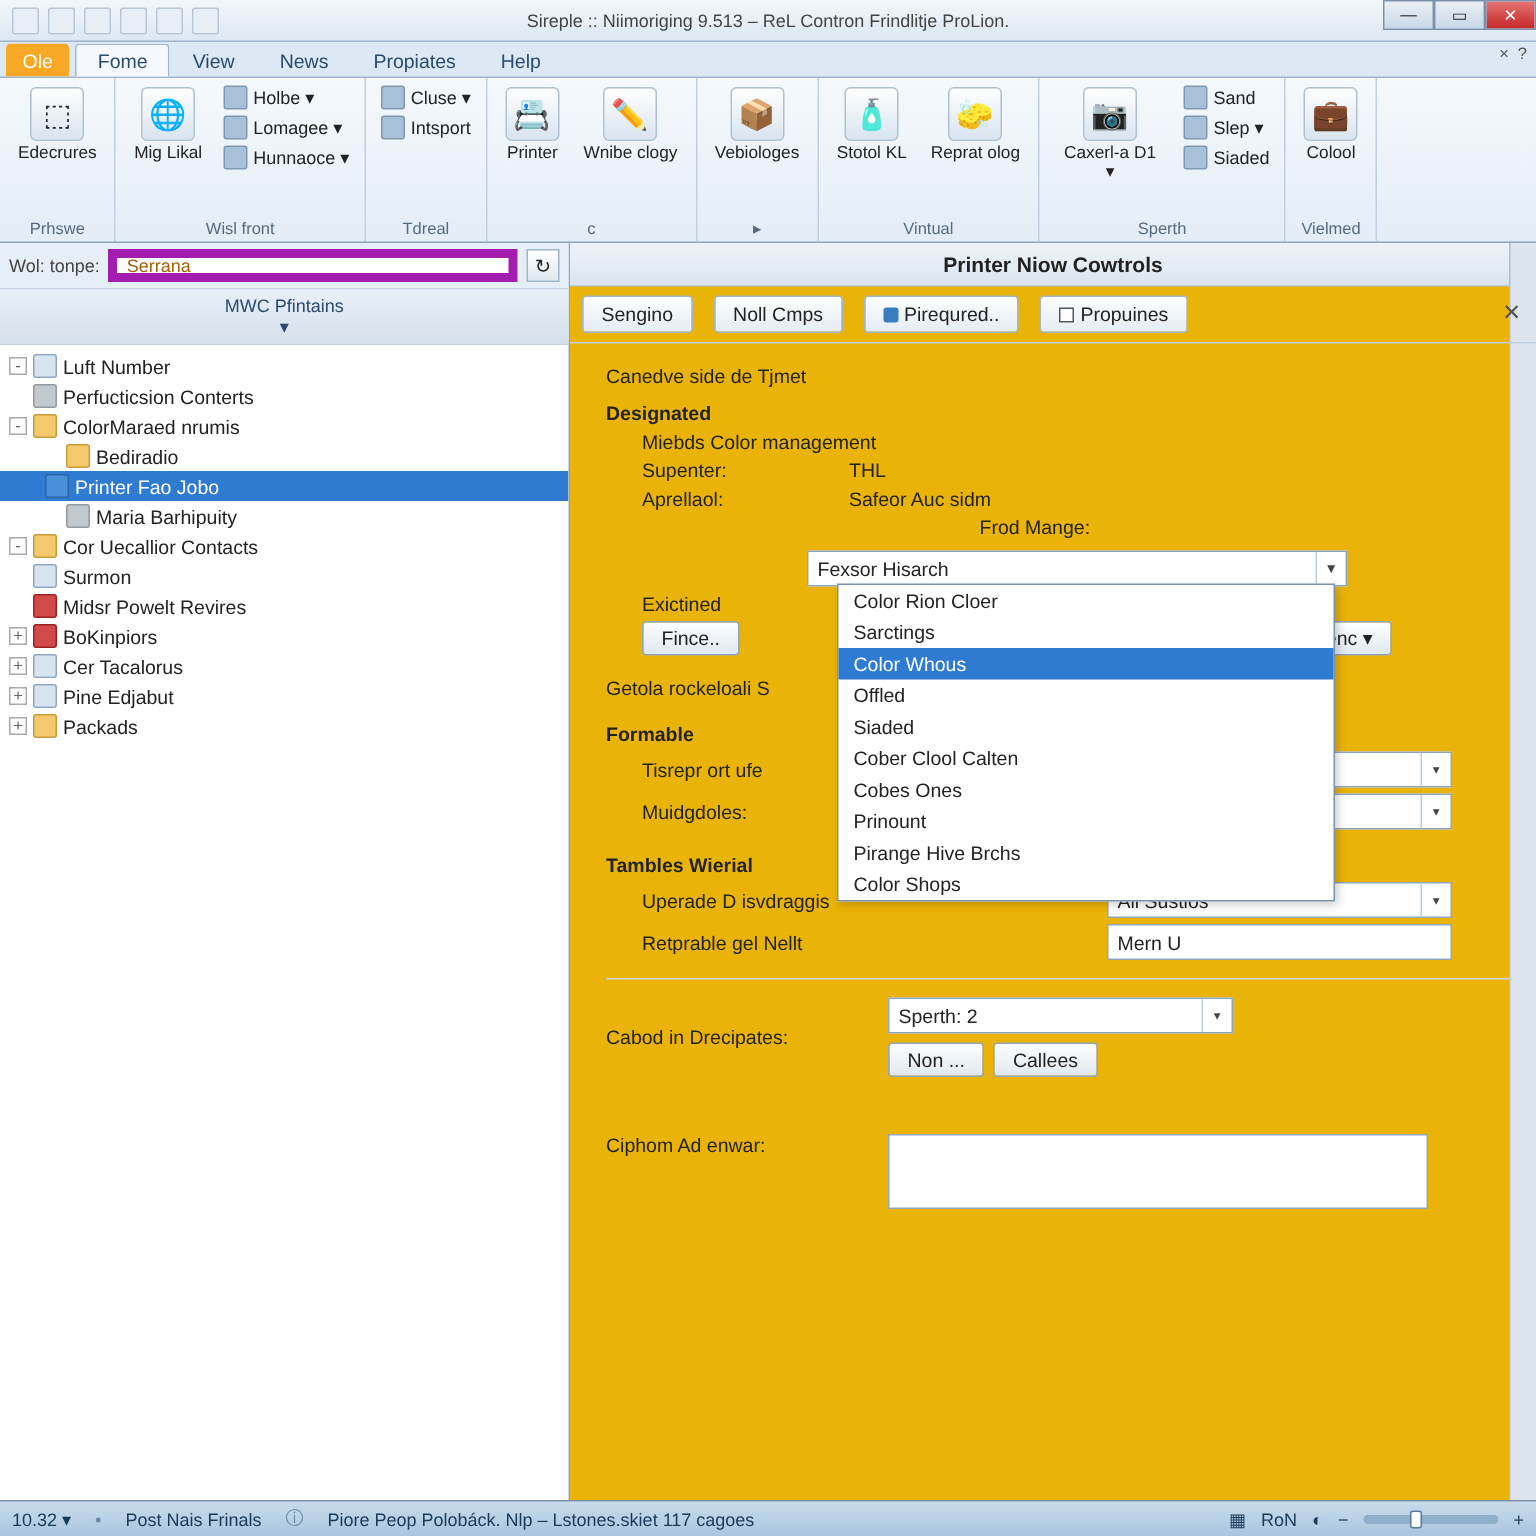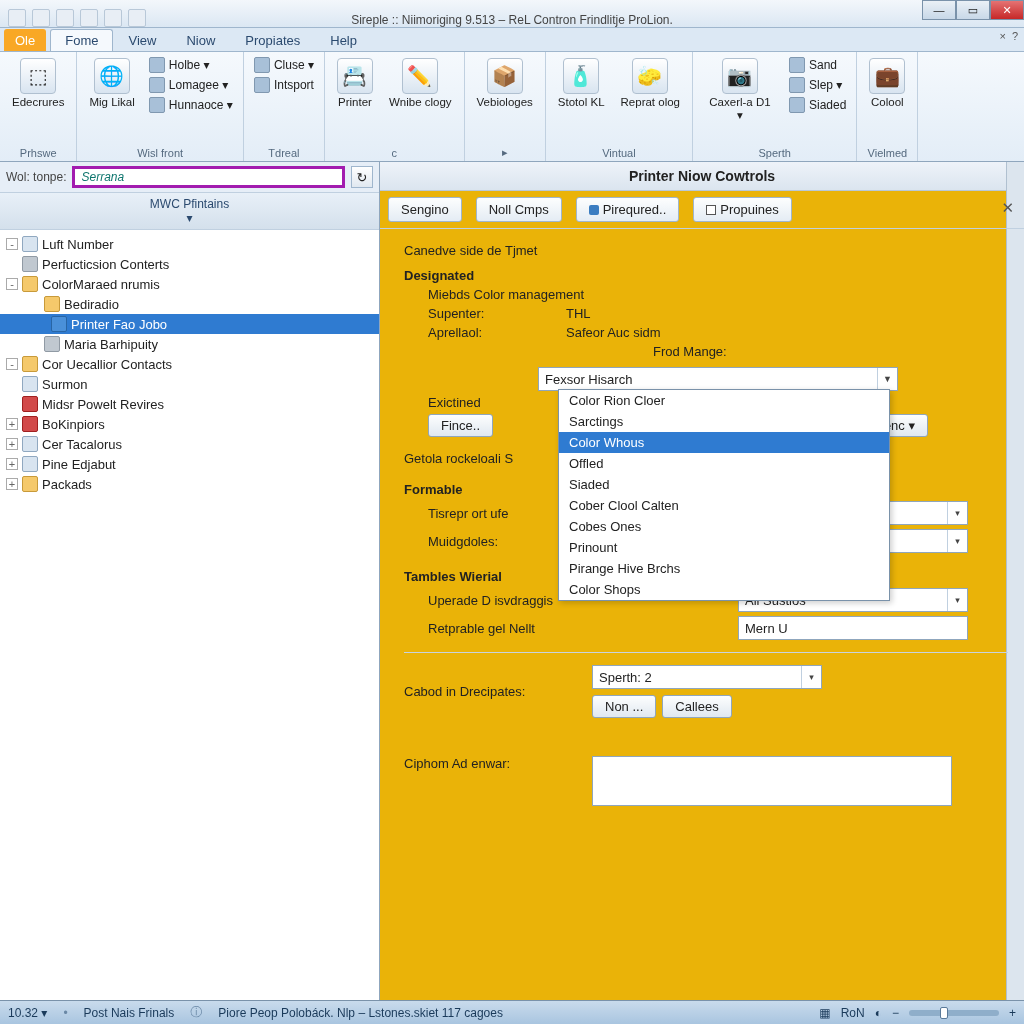--- a/index.html
+++ b/index.html
@@ -1,17 +1,17 @@
 <!DOCTYPE html>
 <html><head>
 <meta charset="utf-8">
 <style>
 * { box-sizing: border-box; margin: 0; padding: 0; font-family: "Segoe UI", Tahoma, sans-serif; }
 body { width: 1024px; height: 1024px; overflow: hidden; background: #d6e4f2; font-size: 13px; color: #222; }
-.titlebar { height: 28px; background: linear-gradient(#f3f7fb,#dbe7f3); display: flex; align-items: flex-end; border-bottom: 1px solid #9fb6cd; position: relative; }
+.titlebar { height: 28px; background: linear-gradient(#f3f7fb,#dbe7f3); display: flex; align-items: center; border-bottom: 1px solid #9fb6cd; position: relative; }
 .qat { display: flex; gap: 6px; padding: 0 8px; }
 .qat-btn { width: 18px; height: 18px; background: #e8eef5; border: 1px solid #b8c8d8; border-radius: 2px; }
 .titlebar-text { position: absolute; left: 50%; transform: translateX(-50%); font-size: 12px; color: #444; }
 .win-controls { position: absolute; right: 0; top: 0; display: flex; }
 .win-btn { width: 34px; height: 20px; border: 1px solid #7a92aa; background: linear-gradient(#eaf0f6,#c8d8e8); display: flex; align-items: center; justify-content: center; font-size: 11px; }
 .win-btn.close { background: linear-gradient(#e57373,#c62828); color: #fff; }
 .tabs { height: 24px; background: #dce8f4; display: flex; align-items: flex-end; padding-left: 4px; gap: 0; border-bottom: 1px solid #9fb6cd; position: relative; }
 .tab { padding: 3px 14px; font-size: 13px; color: #2b4a6f; cursor: pointer; border: 1px solid transparent; border-bottom: none; }
 .tab.orb { background: #f9a825; color: #fff; border-radius: 3px 3px 0 0; padding: 3px 10px; margin-right: 4px; }
 .tab.active { background: #f5f9fd; border-color: #9fb6cd; border-radius: 3px 3px 0 0; }
@@ -23,21 +23,21 @@
 .rib-big { display: flex; flex-direction: column; align-items: center; justify-content: flex-start; padding: 2px 6px; gap: 2px; cursor: pointer; border-radius: 3px; }
 .rib-icon { width: 36px; height: 36px; border-radius: 4px; border: 1px solid #b0c0d0; background: linear-gradient(#fff,#d8e4f0); display: flex; align-items: center; justify-content: center; font-size: 20px; }
 .rib-label { font-size: 11.5px; text-align: center; max-width: 70px; line-height: 1.1; }
 .rib-small-col { display: flex; flex-direction: column; gap: 2px; justify-content: flex-start; }
 .rib-small { display: flex; align-items: center; gap: 4px; padding: 1px 4px; font-size: 12px; cursor: pointer; border-radius: 2px; white-space: nowrap; }
 .mini-icon { width: 16px; height: 16px; background: #a8c0d8; border: 1px solid #8098b0; border-radius: 2px; display: inline-block; }
 .body { display: flex; height: calc(1024px - 28px - 24px - 110px - 24px); }
 .left-pane { width: 380px; background: #fff; border-right: 1px solid #8fa6bd; display: flex; flex-direction: column; }
 .search-row { display: flex; align-items: center; padding: 4px 6px; gap: 6px; background: #e6eef7; border-bottom: 1px solid #c0d0e0; }
 .search-row label { font-size: 12px; color: #444; }
-.search-input { flex: 1; height: 22px; border: 3px solid #a21caf; padding: 0 6px; font-size: 12px; font-style: italic; color: #0f766e; background: #fff; }
+.search-input { flex: 1; height: 22px; border: 6px solid #a21caf; padding: 0 6px; font-size: 12px; color: #a16207; background: #fff; }
 .search-go { width: 22px; height: 22px; border: 1px solid #9fb6cd; background: linear-gradient(#fff,#e0e8f0); display: flex; align-items: center; justify-content: center; cursor: pointer; }
 .tree-header { background: linear-gradient(#e8f0f8,#d4e0ec); padding: 4px 8px; font-size: 12px; color: #2b4a6f; border-bottom: 1px solid #c0d0e0; display: flex; justify-content: space-between; align-items: center; flex-direction: column; }
 .tree { flex: 1; overflow: auto; padding: 4px 0; }
 .tree-item { display: flex; align-items: center; gap: 4px; padding: 2px 4px; font-size: 13px; cursor: pointer; white-space: nowrap; }
 .tree-item.sel { background: #2f7bd1; color: #fff; }
 .tree-toggle { width: 12px; text-align: center; font-size: 11px; color: #666; border: 1px solid #aaa; background: #fff; line-height: 10px; height: 12px; }
 .tree-toggle.blank { border: none; background: transparent; }
 .ti-icon { width: 16px; height: 16px; border-radius: 2px; display: inline-block; }
 .ic-page { background: #d8e4f0; border: 1px solid #90a8c0; }
 .ic-folder { background: #f5c96b; border: 1px solid #c89a3a; }
@@ -92,21 +92,21 @@
     <div class="win-btn">—</div>
     <div class="win-btn">▭</div>
     <div class="win-btn close">✕</div>
   </div>
 </div>
 
 <div class="tabs">
   <div class="tab orb">Ole</div>
   <div class="tab active">Fome</div>
   <div class="tab">View</div>
-  <div class="tab">Niow</div>
+  <div class="tab">News</div>
   <div class="tab">Propiates</div>
   <div class="tab">Help</div>
   <div class="tabs-right">
     <span>×</span>
     <span>?</span>
   </div>
 </div>
 
 <div class="ribbon" id="ribbon">
     <div class="ribbon-group">
@@ -251,21 +251,21 @@
         <div class="tree-item" style="padding-left: 6px;">
           <span class="tree-toggle">-</span>
           <span class="ti-icon ic-folder"></span>
           <span>ColorMaraed nrumis</span>
         </div>
         <div class="tree-item" style="padding-left: 28px;">
           <span class="tree-toggle blank"></span>
           <span class="ti-icon ic-folder"></span>
           <span>Bediradio</span>
         </div>
-        <div class="tree-item sel" style="padding-left: 35px;">
+        <div class="tree-item sel" style="padding-left: 14px;">
           <span class="tree-toggle blank"></span>
           <span class="ti-icon ic-blue"></span>
           <span>Printer Fao Jobo</span>
         </div>
         <div class="tree-item" style="padding-left: 28px;">
           <span class="tree-toggle blank"></span>
           <span class="ti-icon ic-gray"></span>
           <span>Maria Barhipuity</span>
         </div>
         <div class="tree-item" style="padding-left: 6px;">

